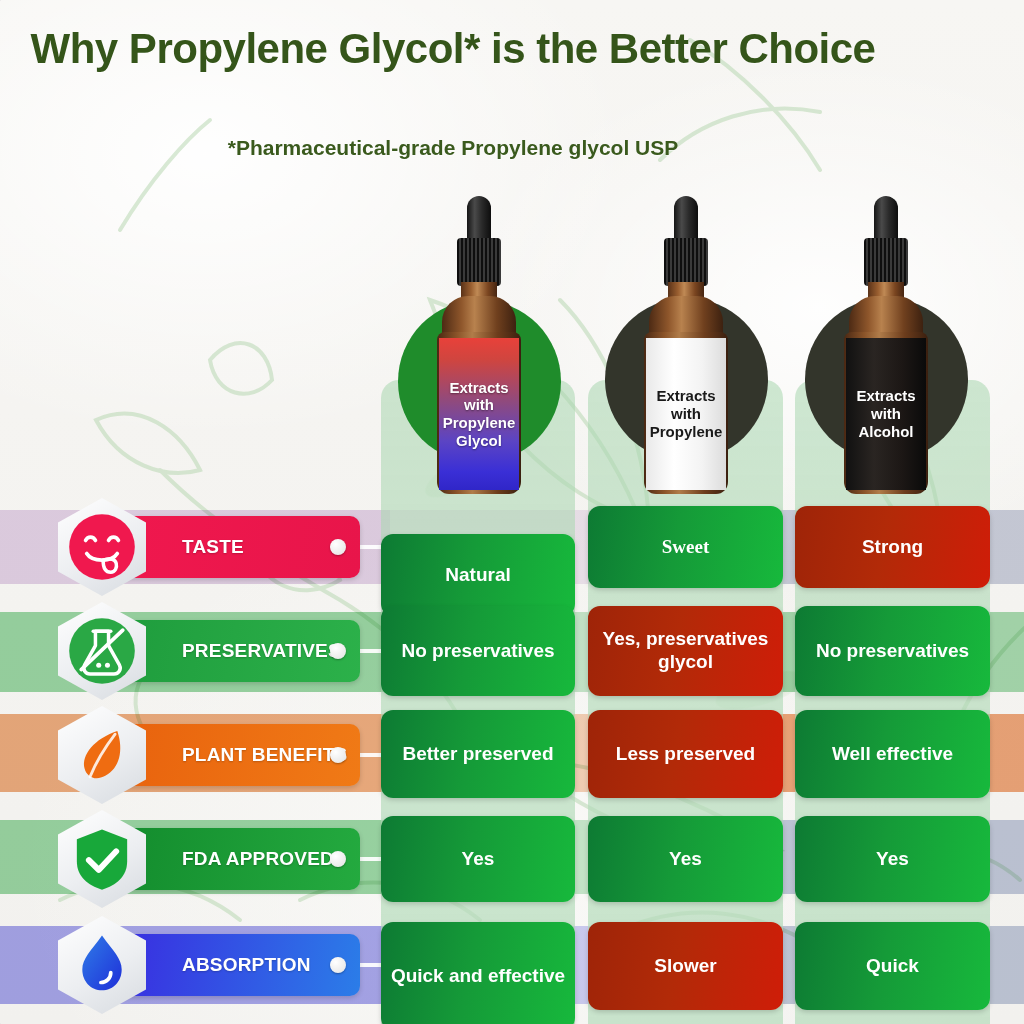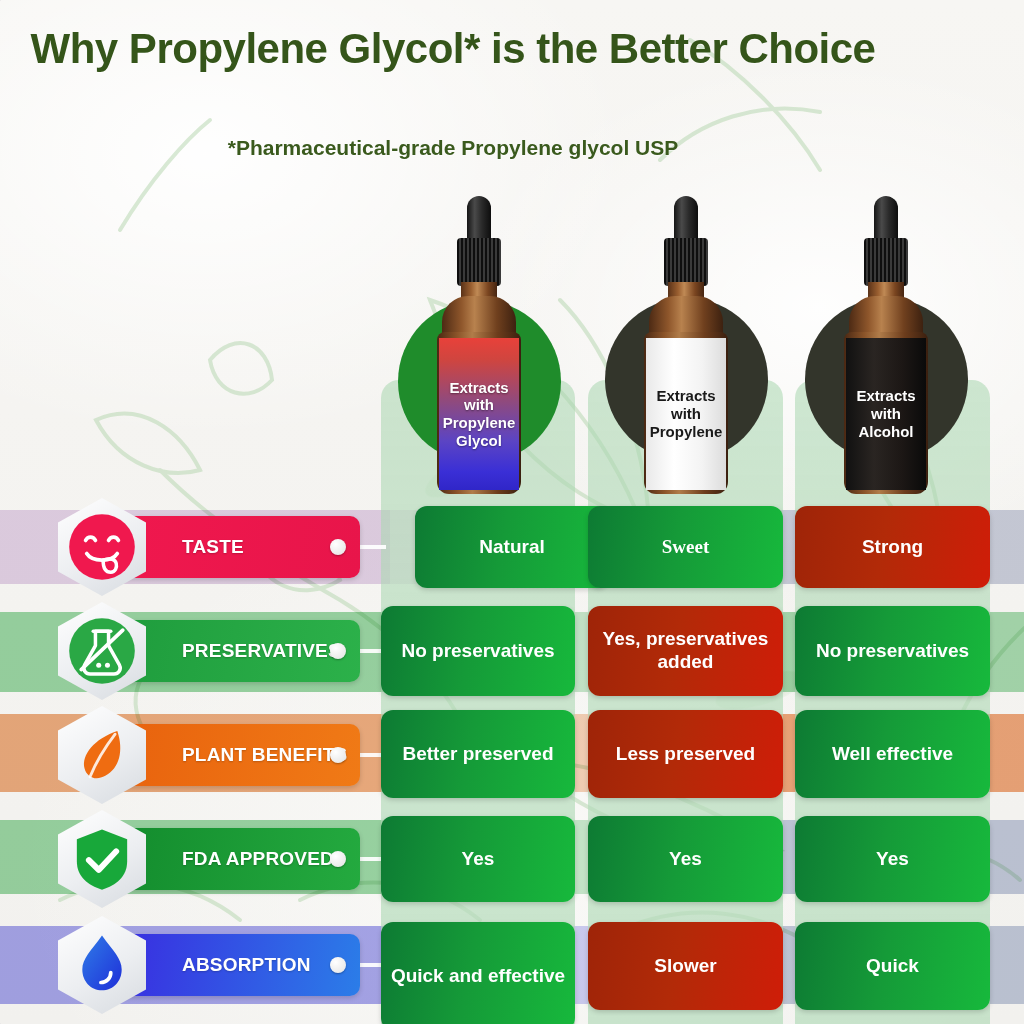--- a/index.html
+++ b/index.html
@@ -362,34 +362,34 @@
       </linearGradient>
             </defs>
       <path d="M32 5c10 14 18 21 18 31 0 11-8 19-18 19s-18-8-18-19C14 26 22 19 32 5Z" fill="url(#wd)"></path>
       <path d="M40 39c0 5-4 9-9 9" stroke="#fff" stroke-width="3.4" fill="none" stroke-linecap="round"></path>
     </svg>
         </div>
       </div>
     </div>
 
   <div id="cells">
-      <div class="cell good" style="left: 381px; width: 194px; top: 506px; height: 82px; margin-left: 34px;">
+      <div class="cell good" style="left: 381px; width: 194px; top: 534px; height: 82px;">
         <span>Natural</span>
       </div>
       <div class="cell good" style="left: 588px; width: 195px; top: 506px; height: 82px; font-family: Liberation Serif, serif;">
         <span>Sweet</span>
       </div>
       <div class="cell bad" style="left: 795px; width: 195px; top: 506px; height: 82px;">
         <span>Strong</span>
       </div>
       <div class="cell good" style="left: 381px; width: 194px; top: 606px; height: 90px;">
         <span>No preservatives</span>
       </div>
       <div class="cell bad" style="left: 588px; width: 195px; top: 606px; height: 90px;">
-        <span>Yes, preservatives added</span>
+        <span>Yes, preservatives glycol</span>
       </div>
       <div class="cell good" style="left: 795px; width: 195px; top: 606px; height: 90px;">
         <span>No preservatives</span>
       </div>
       <div class="cell good" style="left: 381px; width: 194px; top: 710px; height: 88px;">
         <span>Better preserved</span>
       </div>
       <div class="cell bad" style="left: 588px; width: 195px; top: 710px; height: 88px;">
         <span>Less preserved</span>
       </div>

